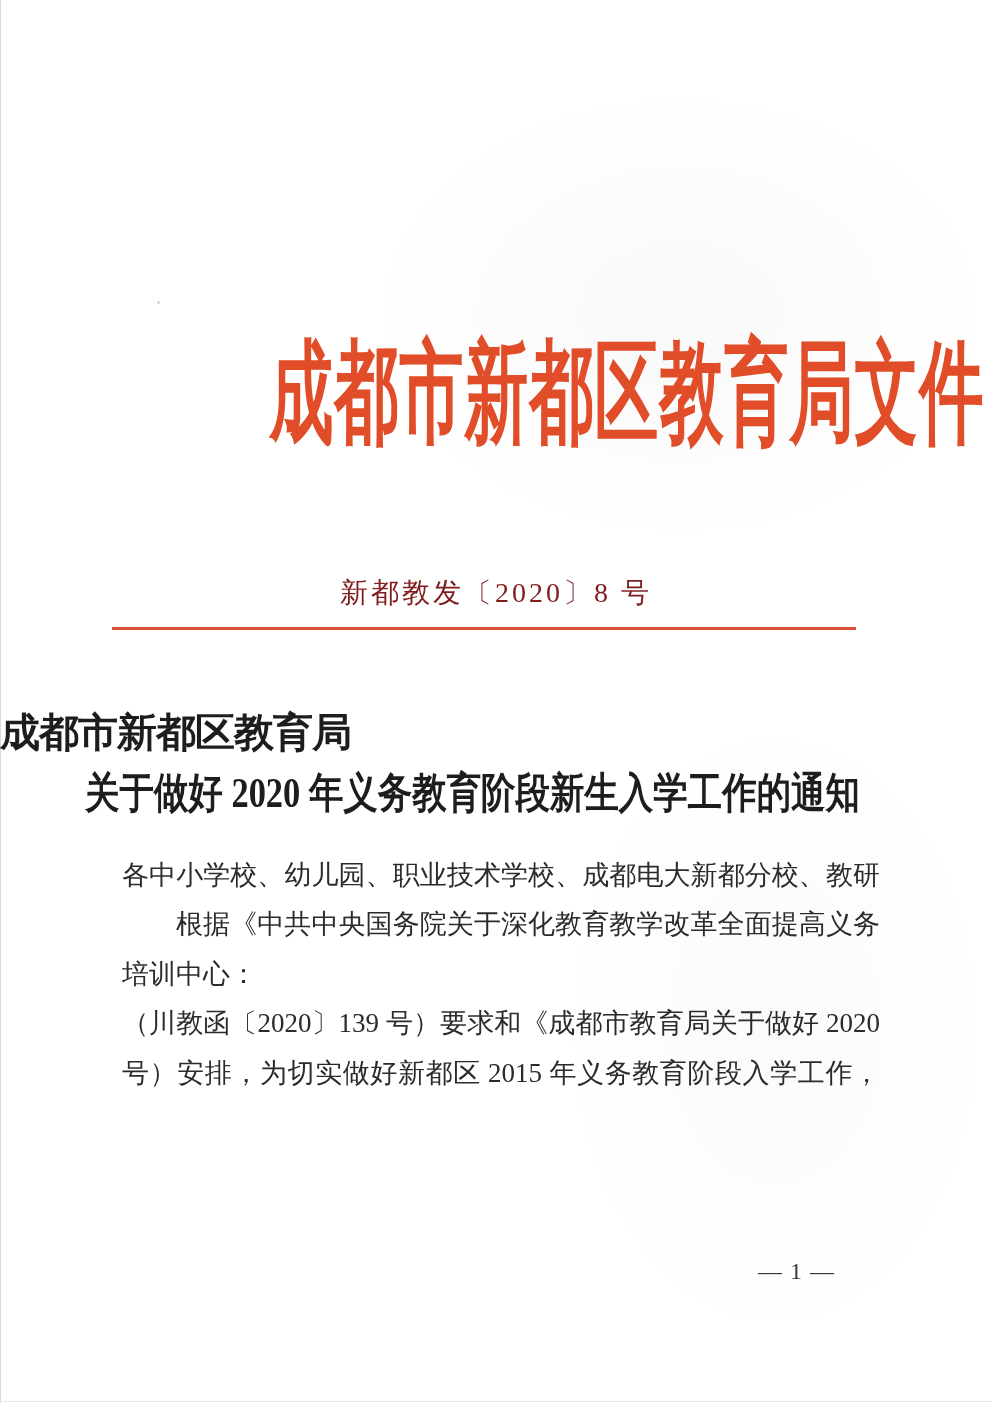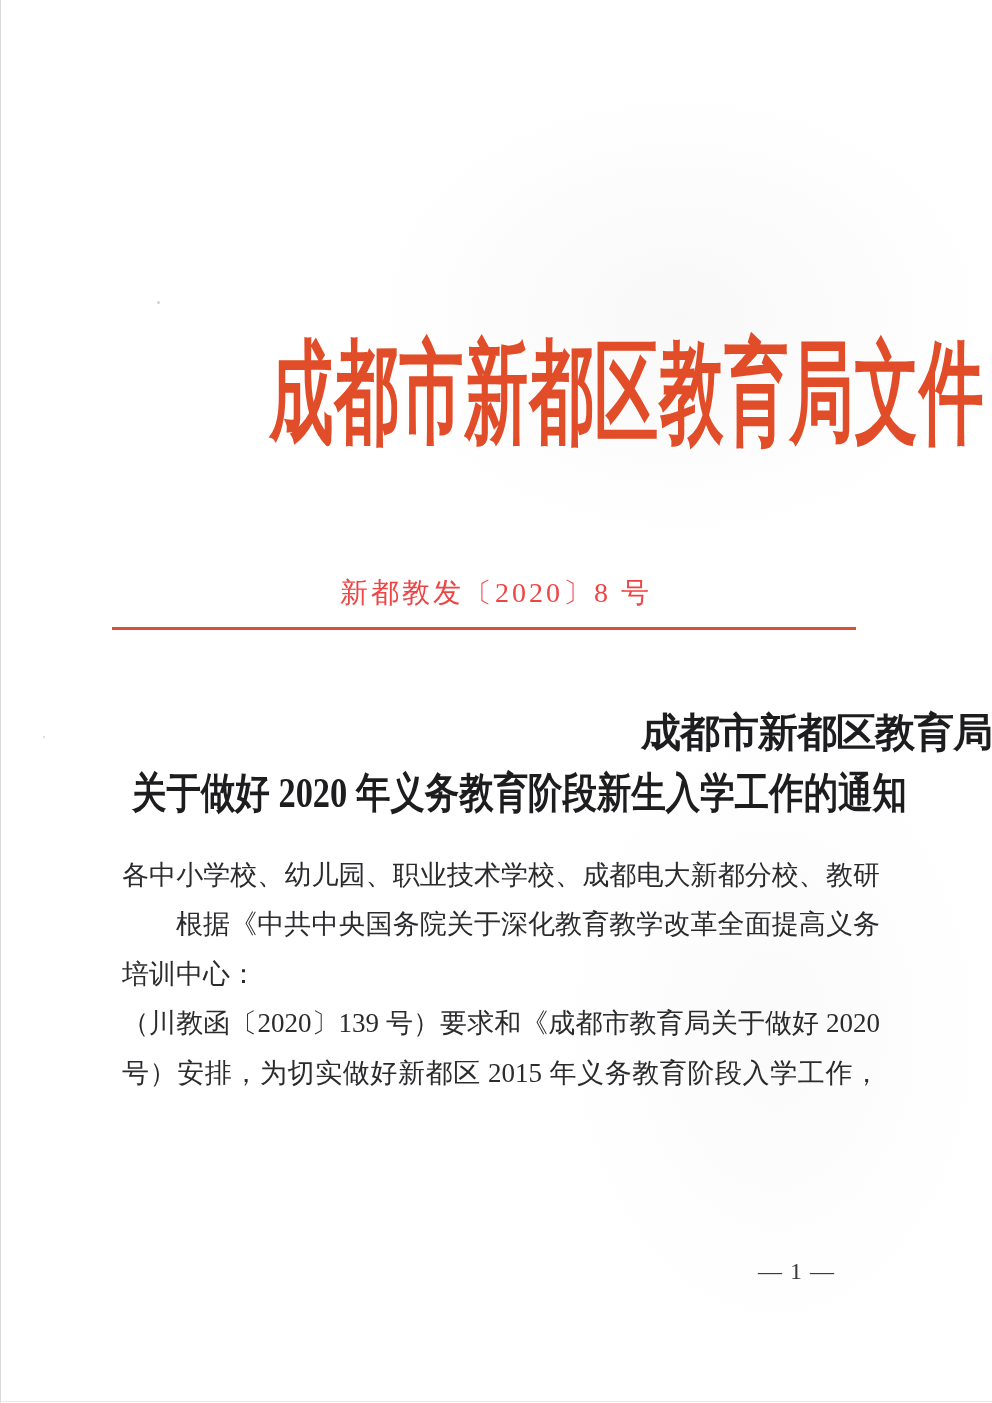--- a/index.html
+++ b/index.html
@@ -38,31 +38,31 @@
     display:inline-block;
     font-size:112px;font-weight:bold;
     color:var(--header-red);
     transform:scaleX(0.57);
     transform-origin:center;
     letter-spacing:2px;
   }
   .doc-number{
     position:absolute;left:0;right:0;top:574px;
     text-align:center;
-    font-size:28px;color:#ef4444;
+    font-size:28px;color:#7f1d1d;
     letter-spacing:3px;
   }
   .red-divider{
     position:absolute;left:112px;top:627px;
     width:744px;height:3px;
     background:var(--divider-red);
   }
 
   
-  .doc-title{position:absolute;left:0;right:0;top:710px;text-align:right;color:var(--title-ink);}
+  .doc-title{position:absolute;left:0;right:0;top:710px;text-align:left;color:var(--title-ink);}
   .doc-title-line1{
     font-size:40px;font-weight:bold;
     letter-spacing:-1px;line-height:46px;
     white-space:nowrap;
   }
   .doc-title-line2-wrap{margin-top:13px;white-space:nowrap;line-height:48px;}
   .doc-title-line2{
     display:inline-block;
     font-size:42px;font-weight:bold;
     transform:scaleX(0.82);

